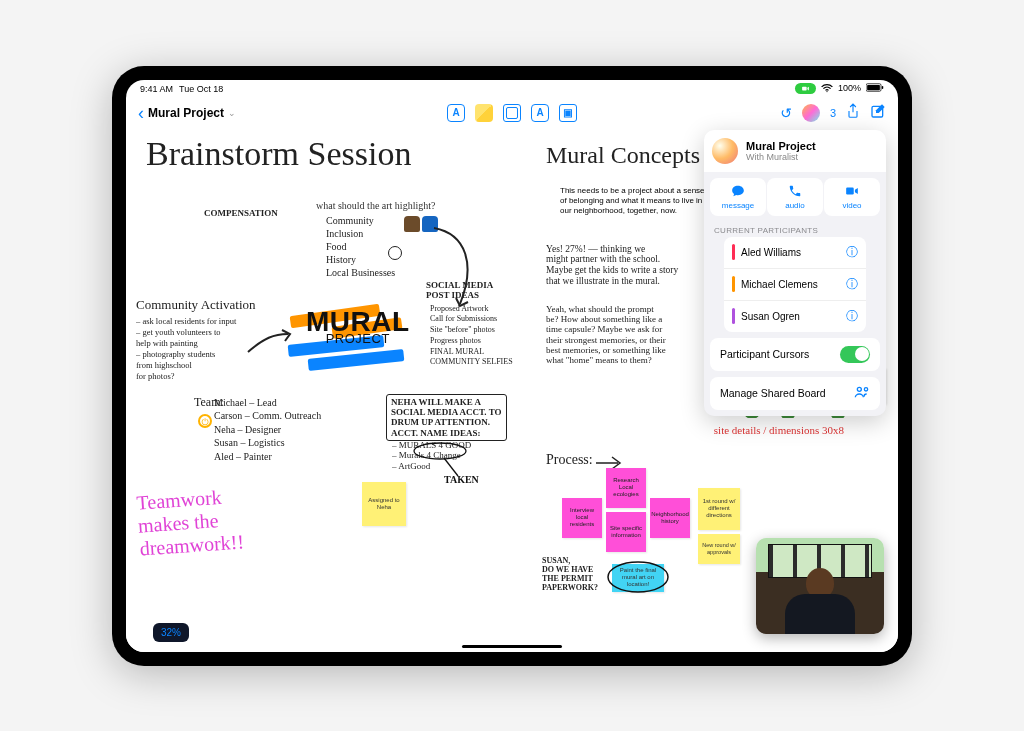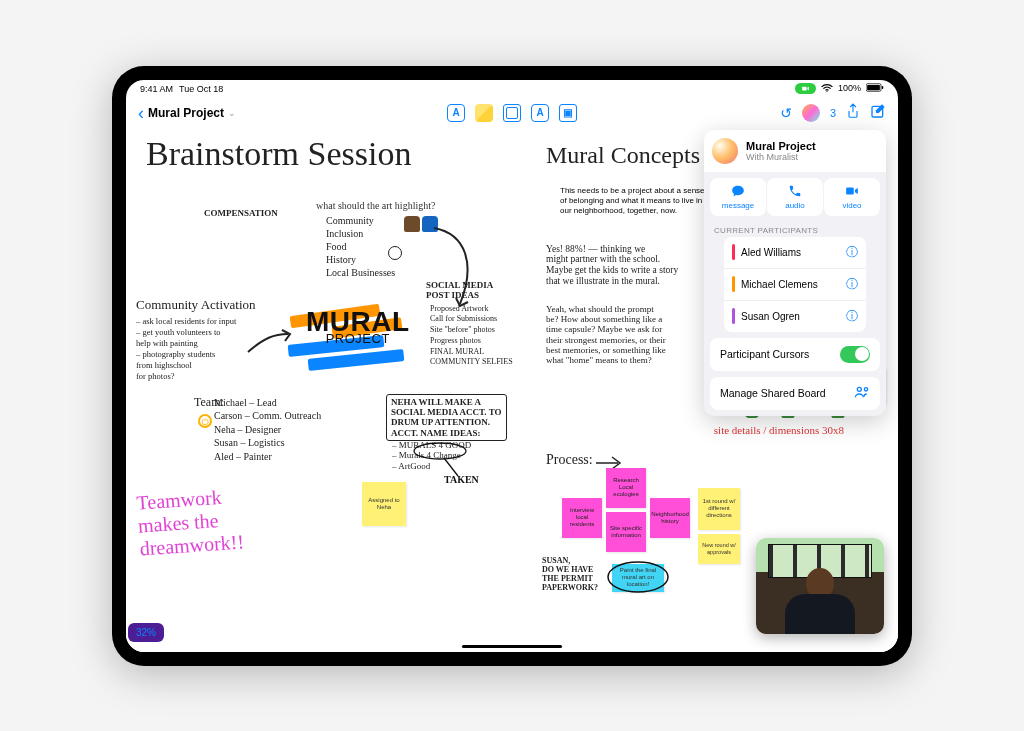--- a/index.html
+++ b/index.html
@@ -46,21 +46,21 @@
   .prow:last-child{border-bottom:none}
   .prow .dot{width:3px;height:16px;border-radius:2px}
   .d1{background:#ff2d55}.d2{background:#ff9500}.d3{background:#af52de}
   .prow .info{margin-left:auto;color:#0a84ff;font-size:12px}
   .opt{background:#fff;margin:6px;border-radius:8px}
   .optrow{display:flex;align-items:center;padding:8px 10px;font-size:10.5px}
   .toggle{margin-left:auto;width:30px;height:17px;background:#34c759;border-radius:10px;position:relative}
   .toggle::after{content:"";position:absolute;right:1.5px;top:1.5px;width:14px;height:14px;background:#fff;border-radius:50%}
   .optrow .ico{margin-left:auto;color:#0a84ff;font-size:14px}
   
-  .zoom{position:absolute;left:2px;bottom:10px;background:#4c1d95;color:#0a84ff;font-size:10px;font-weight:500;padding:4px 8px;border-radius:6px}
+  .zoom{position:absolute;left:27px;bottom:10px;background:#0f172a;color:#0a84ff;font-size:10px;font-weight:500;padding:4px 8px;border-radius:6px}
   
   .pip{position:absolute;right:14px;bottom:18px;width:128px;height:96px;border-radius:10px;overflow:hidden;box-shadow:0 4px 14px rgba(0,0,0,.3);background:linear-gradient(#b7e0b0 0 35%,#3b2e22 35% 100%)}
   .pip .window{position:absolute;left:12px;top:6px;right:12px;height:34px;background:repeating-linear-gradient(90deg,#2b2b2b 0 4px,#cfe8c4 4px 24px);border:1px solid #111}
   .pip .person{position:absolute;left:50%;transform:translateX(-50%);bottom:0;width:74px;height:66px}
   .pip .head{width:28px;height:30px;background:#5a3a22;border-radius:50% 50% 45% 45%;margin:0 auto}
   .pip .body{width:70px;height:40px;background:#141821;border-radius:20px 20px 0 0;margin:-4px auto 0}
   .home{position:absolute;bottom:4px;left:50%;transform:translateX(-50%);width:100px;height:3px;background:#000;border-radius:2px}
   
   .mural{position:absolute;left:180px;top:182px;font-family:Impact,Arial Black,sans-serif;font-size:28px;font-weight:900;color:#111;line-height:.85;text-align:center;letter-spacing:.5px}
   .mural small{font-size:13px;font-weight:400;display:block}
@@ -218,21 +218,21 @@
 makes the
 dreamwork!!</div>
 
       <div class="sticky s-yellow" style="left:236px;top:354px;width:44px;height:44px">Assigned to
 Neha</div>
 
       <div style="position:absolute;left:434px;top:58px;font-size:8px;width:150px;line-height:1.3">This needs to be a project about a
 sense of belonging and what it
 means to live in our neighborhood,
 together, now.</div>
-      <div class="hw" style="left:420px;top:116px;font-size:9.5px;width:160px">Yes! 88%! — thinking we
+      <div class="hw" style="left:420px;top:116px;font-size:9.5px;width:160px">Yes! 27%! — thinking we
 might partner with the school.
 Maybe get the kids to write a story
 that we illustrate in the mural.</div>
       <div class="hw" style="left:420px;top:176px;font-size:9px;width:170px">Yeah, what should the prompt
 be? How about something like a
 time capsule? Maybe we ask for
 their strongest memories, or their
 best memories, or something like
 what "home" means to them?</div>
 

